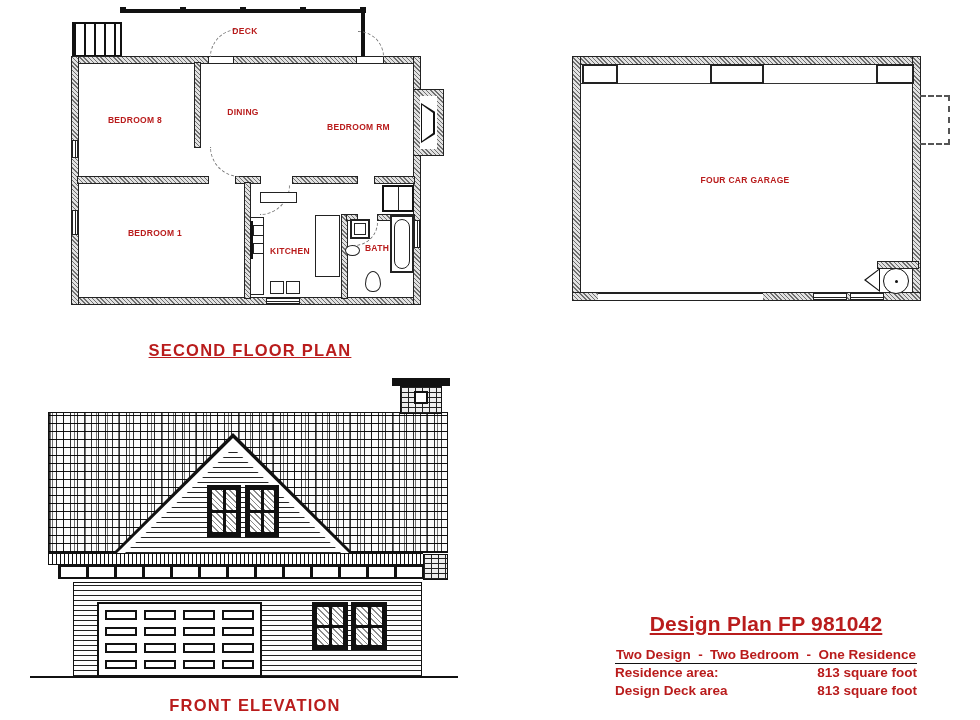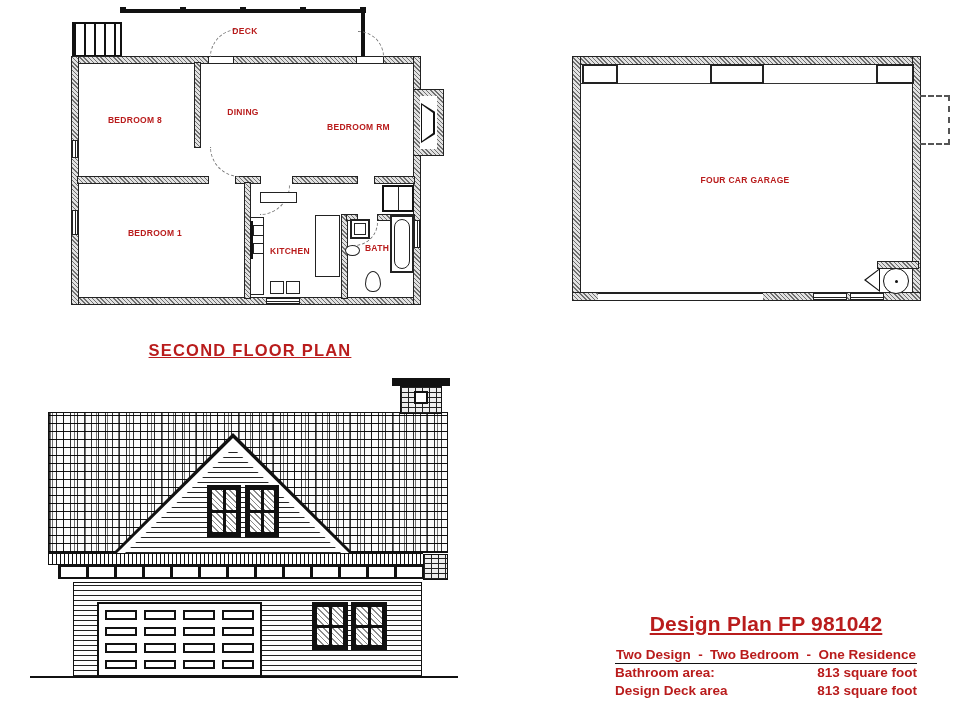--- a/index.html
+++ b/index.html
@@ -223,32 +223,33 @@
     <div class="abs pwin" style="left:321px;top:224px;width:36px;height:48px;">
       <div></div>
         <div></div>
       <div></div>
         <div></div>
     </div>
 
     <div class="abs" style="left:0;top:298px;width:428px;height:0;border-top:2px solid #111;z-index:9;"></div>
   </div>
 
+  <div class="abs cap" style="left:105px;top:696px;width:300px;">FRONT ELEVATION</div>
 
   <div class="abs" id="titleblock">
     <span id="tb-title">Design Plan FP 981042</span>
     <div id="tb-spec">
       <span>Two Design</span>
       <span>-</span>
       <span>Two Bedroom</span>
       <span>-</span>
       <span>One Residence</span>
     </div>
     <div class="tb-row">
-      <span>Bathroom area:</span>
+      <span>Residence area:</span>
       <span>813 square foot</span>
     </div>
     <div class="tb-row">
       <span>Design Deck area</span>
       <span>813 square foot</span>
     </div>
   </div>
 
 </div>
 

